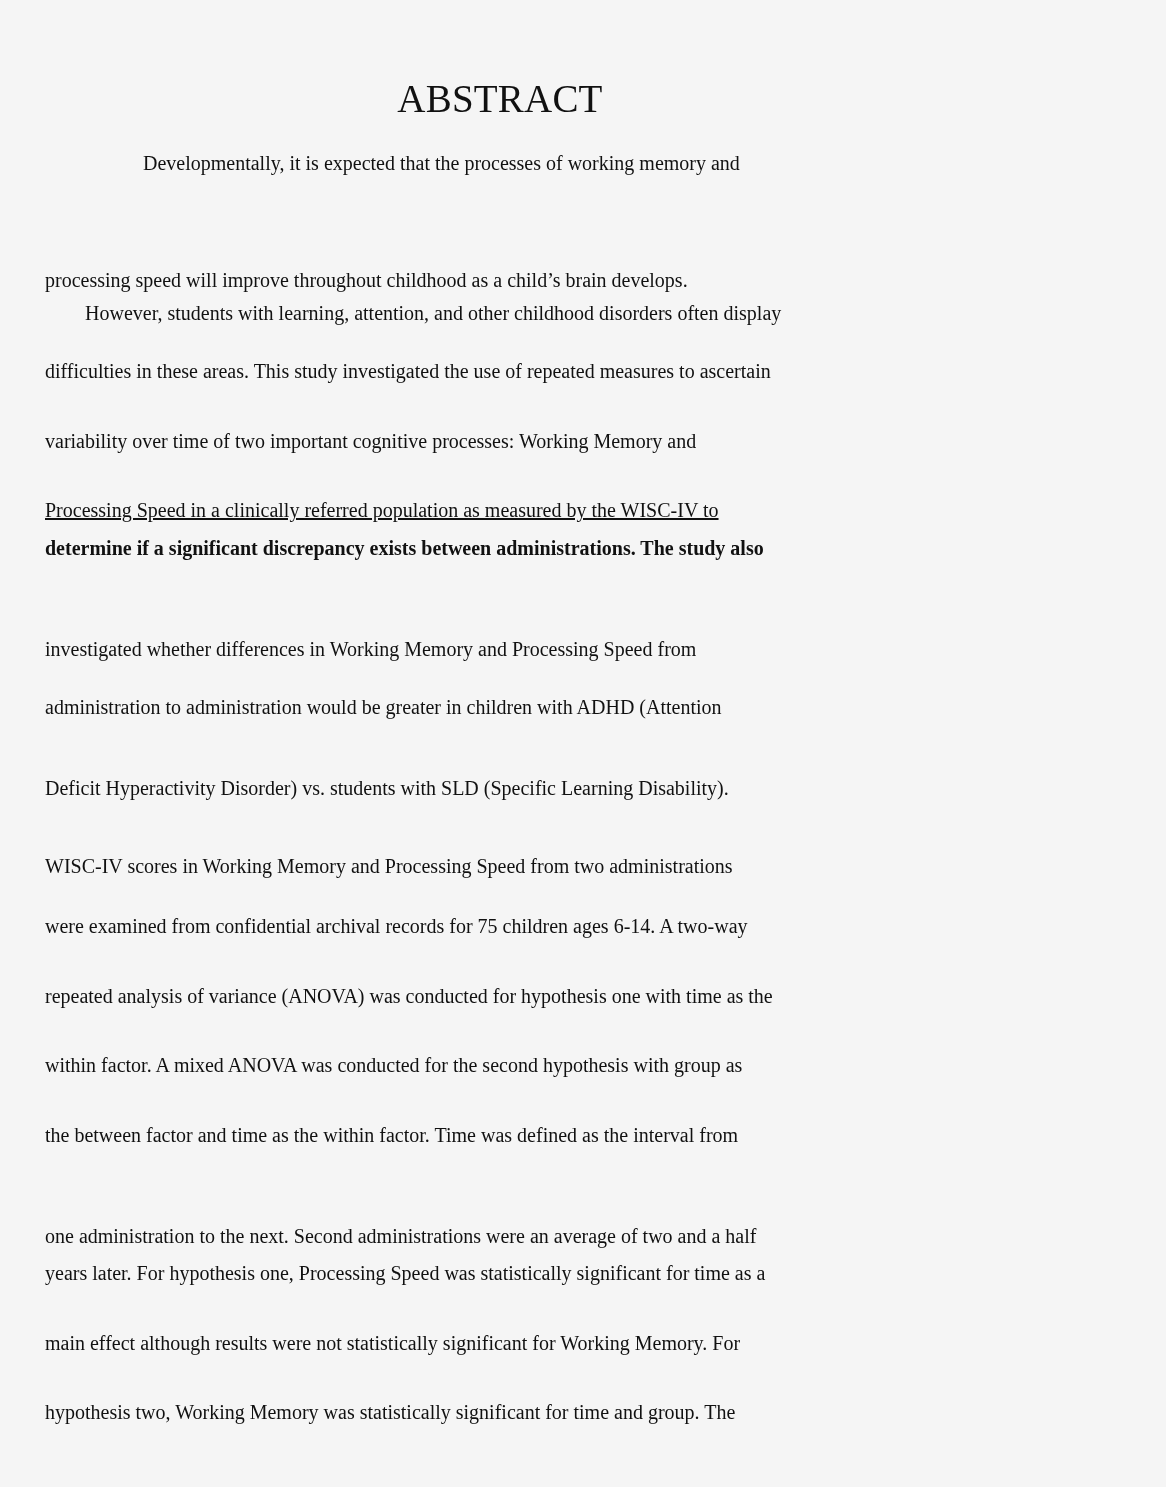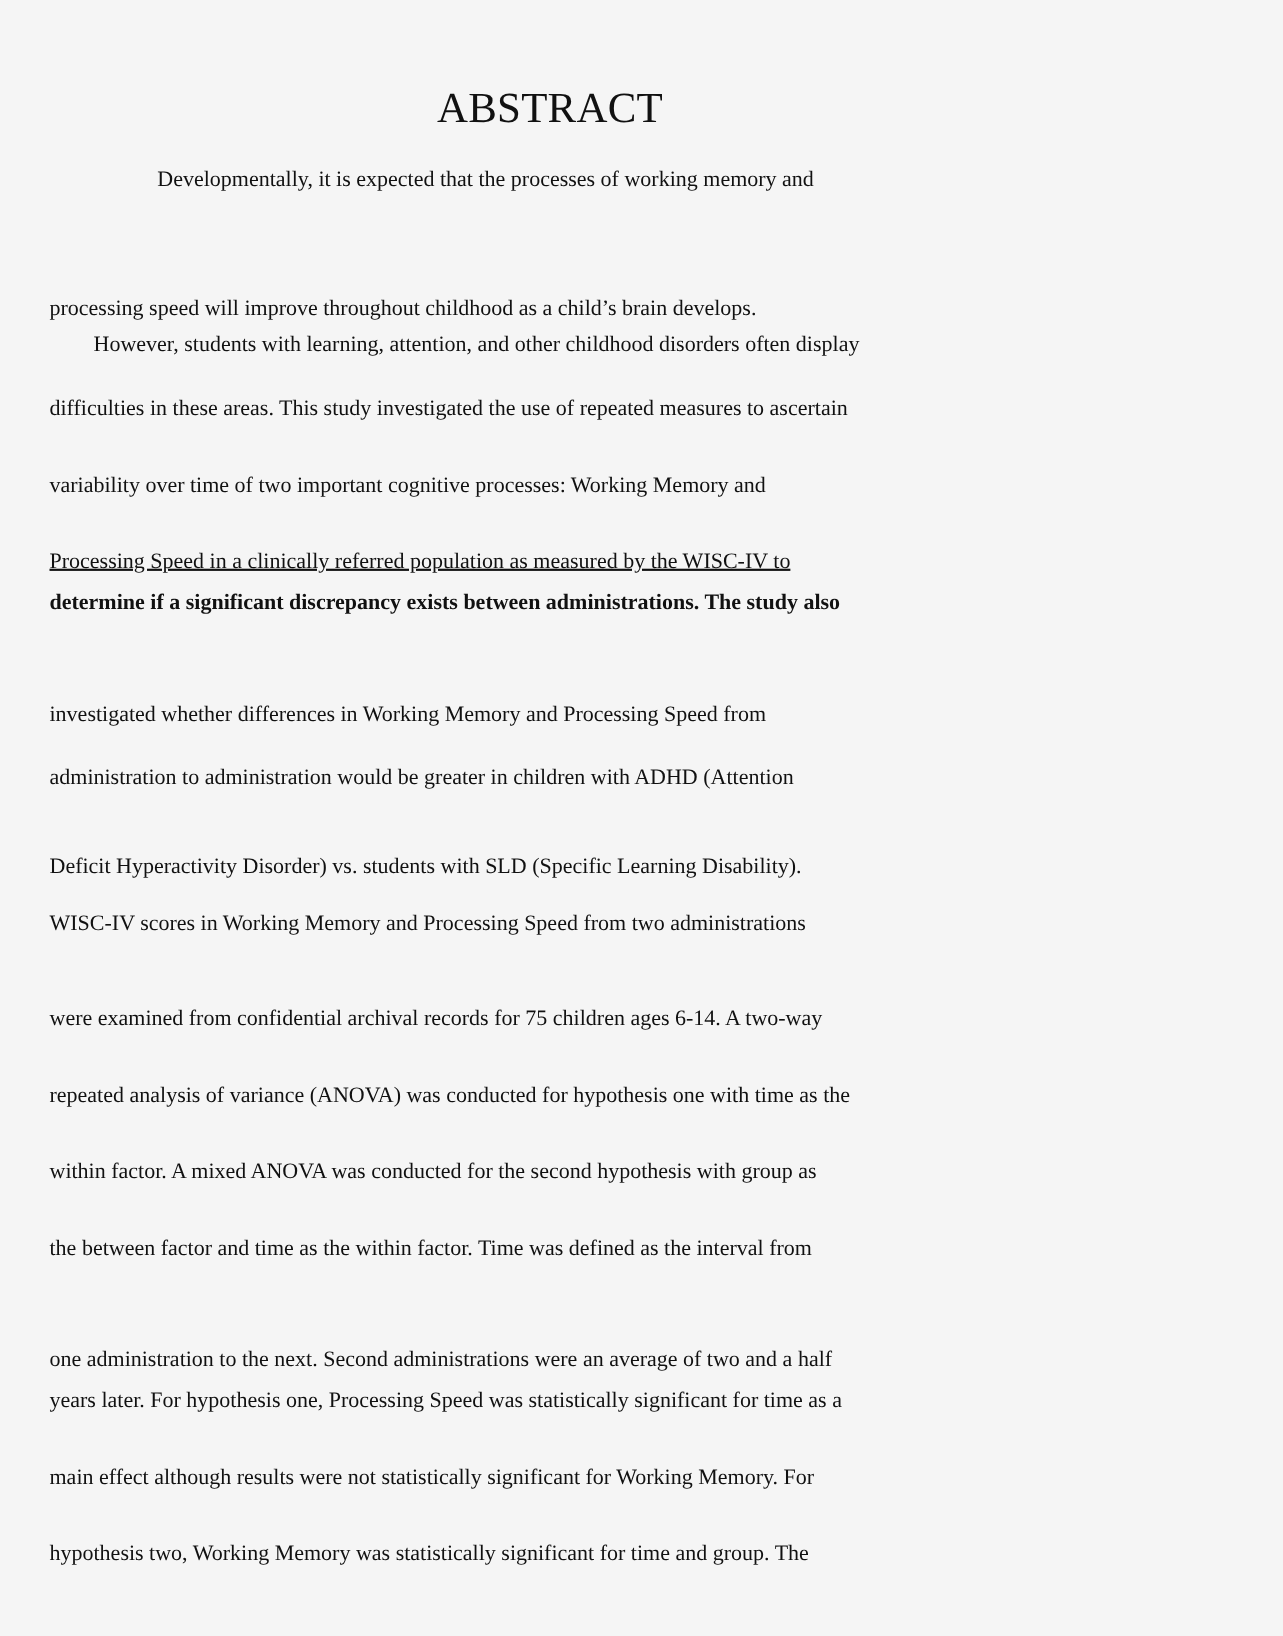--- a/index.html
+++ b/index.html
@@ -28,21 +28,21 @@
       <div class="line" style="top: 145px; left: 143px;">Developmentally, it is expected that the processes of working memory and</div>
       <div class="line" style="top: 214.4px; margin-top: 48px;">processing speed will improve throughout childhood as a child’s brain develops.</div>
       <div class="line" style="top: 295px; margin-left: 40px;">However, students with learning, attention, and other childhood disorders often display</div>
       <div class="line" style="top: 353.2px;">difficulties in these areas. This study investigated the use of repeated measures to ascertain</div>
       <div class="line" style="top: 422.6px;">variability over time of two important cognitive processes: Working Memory and</div>
       <div class="line" style="top: 492px; text-decoration: underline;">Processing Speed in a clinically referred population as measured by the WISC-IV to</div>
       <div class="line" style="top: 530px; font-weight: bold;">determine if a significant discrepancy exists between administrations.  The study also</div>
       <div class="line" style="top: 630.8px;">investigated whether differences in Working Memory and Processing Speed from</div>
       <div class="line" style="top: 689px;">administration to administration would be greater in children with ADHD (Attention</div>
       <div class="line" style="top: 769.6px;">Deficit Hyperactivity Disorder) vs. students with SLD (Specific Learning Disability).</div>
-      <div class="line" style="top: 821px; font-family: Liberation Serif, serif;">WISC-IV scores in Working Memory and Processing Speed from two administrations</div>
+      <div class="line" style="top: 848px; font-family: Liberation Serif, serif;">WISC-IV scores in Working Memory and Processing Speed from two administrations</div>
       <div class="line" style="top: 908.4px;">were examined from confidential archival records for 75 children ages 6-14.  A two-way</div>
       <div class="line" style="top: 977.8px;">repeated analysis of variance (ANOVA) was conducted for hypothesis one with time as the</div>
       <div class="line" style="top: 1047.2px; text-align: right;">within factor. A mixed ANOVA was conducted for the second hypothesis with group as</div>
       <div class="line" style="top: 1116.6px;">the between factor and time as the within factor.  Time was defined as the interval from</div>
       <div class="line" style="top: 1186px; margin-top: 32px;">one administration to the next. Second administrations were an average of two and a half</div>
       <div class="line" style="top: 1255.4px;">years later. For hypothesis one, Processing Speed was statistically significant for time as a</div>
       <div class="line" style="top: 1324.8px;">main effect although results were not statistically significant for Working Memory. For</div>
       <div class="line" style="top: 1394.2px;">hypothesis two, Working Memory was statistically significant for time and group. The</div>
     </div>
 </div>

